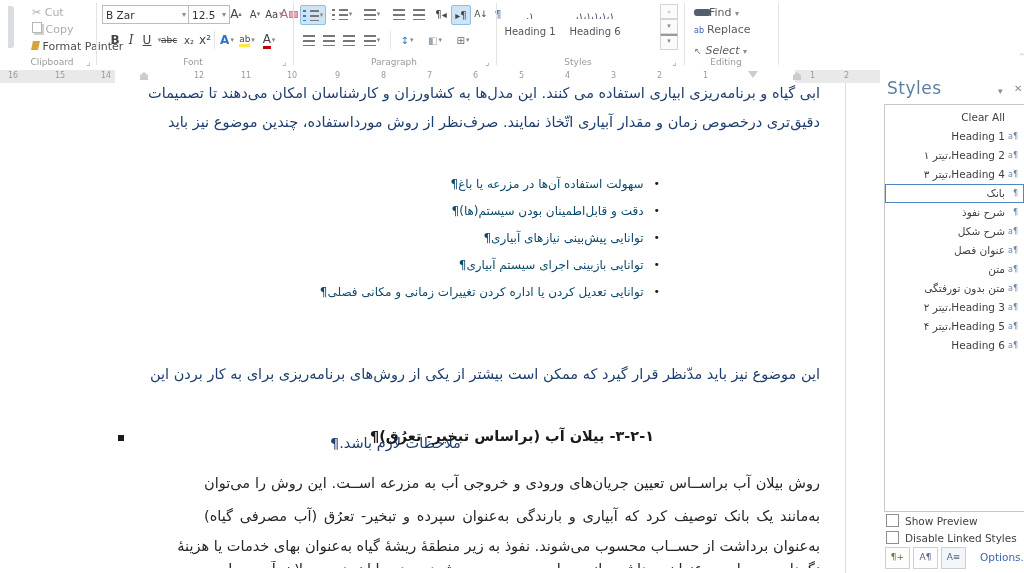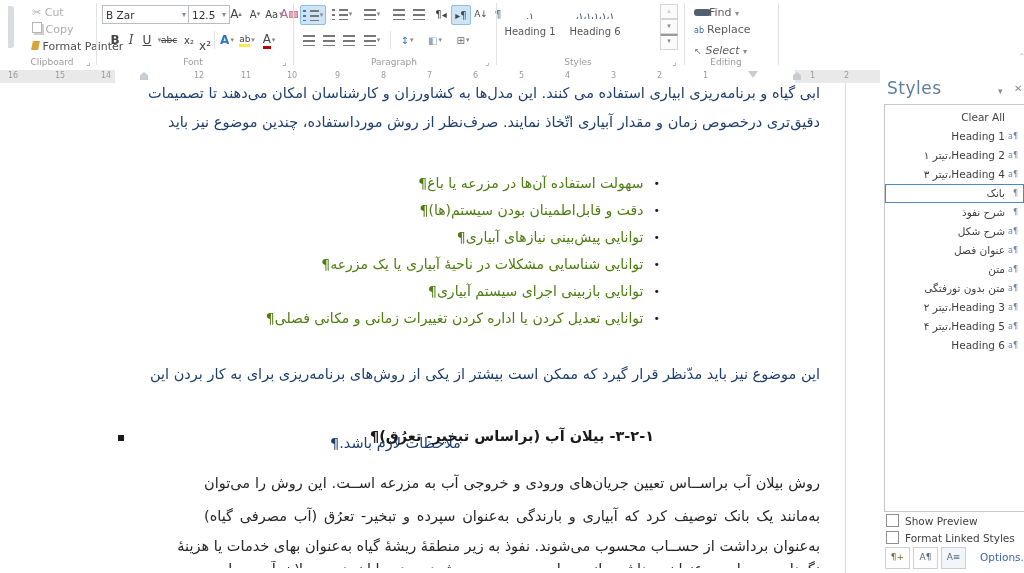--- a/index.html
+++ b/index.html
@@ -49,21 +49,21 @@
   
   .page-edge{position:absolute;left:845px;top:83px;width:1px;height:490px;background:#dcdcdc;}
   .doc{position:absolute;left:0;top:83px;width:845px;height:490px;background:#fff;direction:rtl;text-decoration:underline;}
   .line{position:absolute;right:25px;left:204px;font-size:14.5px;color:#1e3e6e;white-space:nowrap;}
   .jus{text-align:justify;text-align-last:justify;}
   .ral{text-align:right;}
   .blk{color:#262626;}
   .bullets{position:absolute;right:25px;top:86px;width:648px;direction:rtl;}
   .bullet-row{height:27px;line-height:27px;text-align:right;padding-right:160px;white-space:nowrap;}
   .bdot{color:#1a1a1a;font-size:11px;margin-left:10px;vertical-align:1px;}
-  .btext{color:#4d7c0f;font-size:14px;}
+  .btext{color:#0c4a6e;font-size:12px;}
   .h-line{position:absolute;left:204px;right:25px;top:345px;text-align:center;font-weight:bold;
           color:#1a1a1a;font-size:14.5px;}
   .h-square{position:absolute;left:118px;top:352px;width:6px;height:6px;background:#1a1a1a;}
   .partial{position:absolute;right:25px;left:204px;top:478px;height:7px;overflow:hidden;
            font-size:14.5px;color:#262626;text-align:justify;text-align-last:justify;}
   
   .pane{position:absolute;left:880px;top:70px;width:144px;height:503px;background:#fff;}
   .pane-title{position:absolute;left:7px;top:8px;font-size:17px;color:#5f7e9e;letter-spacing:.5px;}
   .pane-car{position:absolute;left:118px;top:16px;font-size:9px;color:#8a8a8a;cursor:pointer;}
   .pane-x{position:absolute;left:134px;top:13px;font-size:10px;color:#8a8a8a;cursor:pointer;}
@@ -126,21 +126,21 @@
     <div class="fbtn" style="left:98px;top:31px;font-weight:bold;">B</div>
     <div class="fbtn" style="left:114px;top:31px;font-style:italic;font-family:'DejaVu Serif',serif;">I</div>
     <div class="fbtn" style="left:130px;top:31px;text-decoration:underline;">
         <span>U</span>
       </div>
     <div class="fbtn" style="left:142px;top:31px;">
         <span class="car">▾</span>
       </div>
     <div class="fbtn" style="left:152px;top:31px;font-size:9px;text-decoration:line-through;">abc</div>
     <div class="fbtn" style="left:172px;top:31px;font-size:10px;">x₂</div>
-    <div class="fbtn" style="left:188px;top:37px;font-size:12px;">x²</div>
+    <div class="fbtn" style="left:188px;top:31px;font-size:12px;">x²</div>
     <div class="gsep" style="left:206px;top:31px;height:18px;"></div>
     <div class="fbtn b-blue" style="left:210px;top:31px;">
         <span>A</span>
         <span class="car">▾</span>
       </div>
     <div class="fbtn" style="left:230px;top:31px;">
         <span class="u-yel" style="font-size:9px;">ab</span>
         <span class="car">▾</span>
       </div>
     <div class="fbtn" style="left:252px;top:31px;">
@@ -259,21 +259,20 @@
 
   <div class="doc">
     <div class="line jus" style="top:2px;">ابی گیاه و برنامه‌ریزی ابیاری استفاده می کنند. این مدل‌ها به کشاورزان و کارشناسان امکان می‌دهند تا تصمیمات</div>
     <div class="line jus" style="top:31px;">دقیق‌تری درخصوص زمان و مقدار آبیاری اتّخاذ نمایند. صرف‌نظر از روش مورداستفاده، چندین موضوع نیز باید</div>
 
     <div class="bullets">
 
     <div class="bullet-row"><span class="bdot">•</span><span class="btext">سهولت استفاده آن‌ها در مزرعه یا باغ¶</span></div>
         <div class="bullet-row"><span class="bdot">•</span><span class="btext">دقت و قابل‌اطمینان بودن سیستم(ها)¶</span></div>
         <div class="bullet-row"><span class="bdot">•</span><span class="btext">توانایی پیش‌بینی نیازهای آبیاری¶</span></div>
-        <div class="bullet-row"><span class="bdot">•</span><span class="btext">توانایی شناسایی مشکلات در ناحیهٔ آبیاری یا یک مزرعه¶</span></div>
         <div class="bullet-row"><span class="bdot">•</span><span class="btext">توانایی بازبینی اجرای سیستم آبیاری¶</span></div>
         <div class="bullet-row"><span class="bdot">•</span><span class="btext">توانایی تعدیل کردن یا اداره کردن تغییرات زمانی و مکانی فصلی¶</span></div>
       </div>
 
     <div class="line jus" style="top:283px;">این موضوع نیز باید مدّنظر قرار گیرد که ممکن است بیشتر از یکی از روش‌های برنامه‌ریزی برای به کار بردن این</div>
     <div class="line" style="top:312px;text-align:left;right:150px;left:330px;margin-top:40px;">ملاحظات لازم باشد.¶</div>
 
     <div class="h-square"></div>
     <div class="h-line">۳-۲-۱- بیلان آب (براساس تبخیر- تعرُق)¶</div>
 
@@ -344,21 +343,21 @@
           <span class="slabel">Heading 6</span>
         </div>
       </div>
 
     <div class="cb-row" style="top:444px;">
         <span class="cb"></span>
         <span>Show Preview</span>
       </div>
     <div class="cb-row" style="top:461px;">
         <span class="cb"></span>
-        <span>Format Linked Styles</span>
+        <span>Disable Linked Styles</span>
       </div>
 
     <div class="pbtn" style="left:5px;"><span>¶+</span></div>
     <div class="pbtn b2" style="left:33px;"><span>A¶</span></div>
     <div class="pbtn b3" style="left:61px;"><span>A≡</span></div>
     <div class="options">Options...</div>
   </div>
 
 </div>
 

